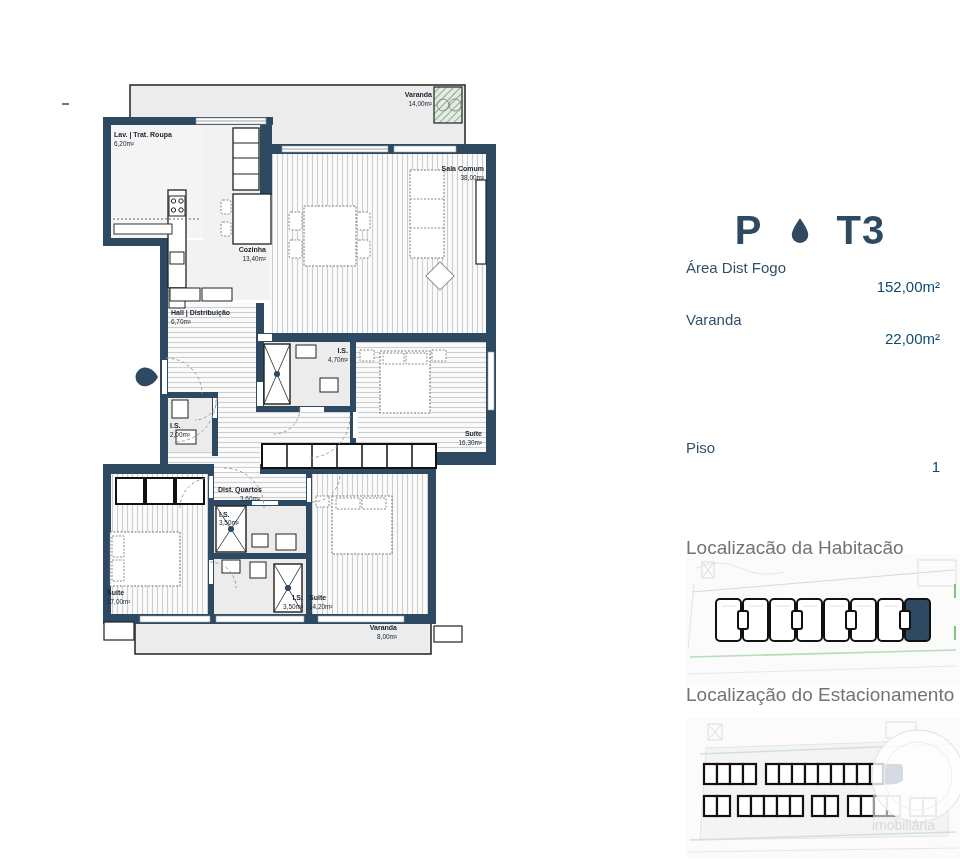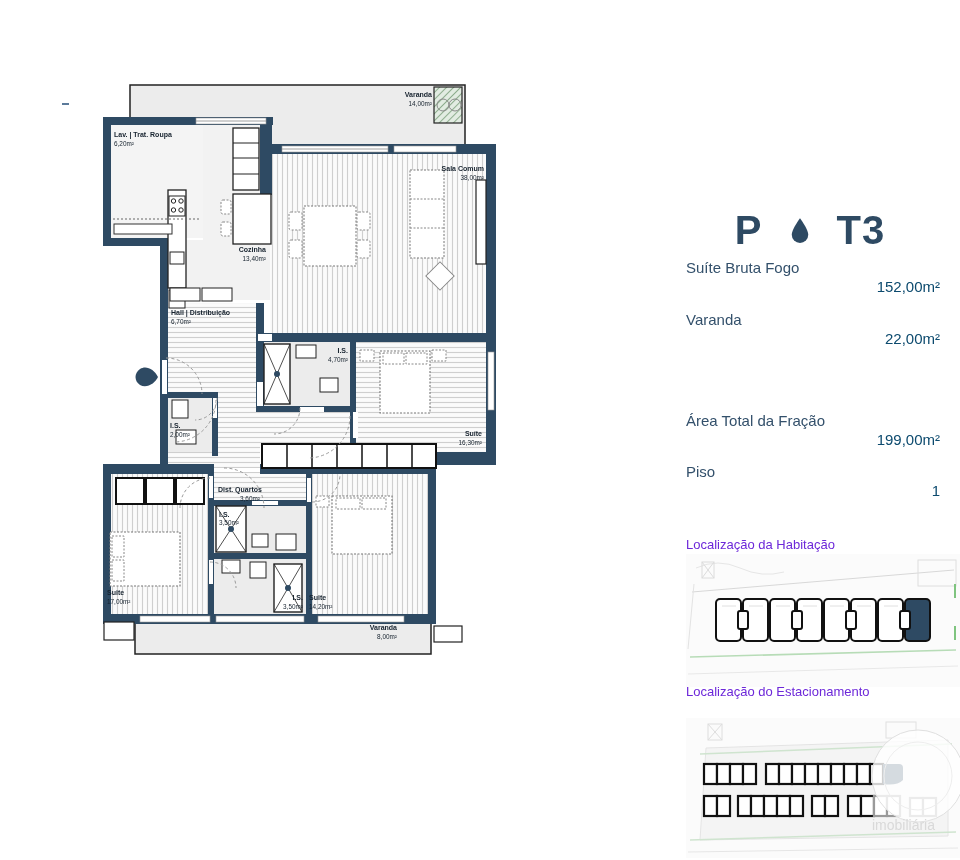--- a/index.html
+++ b/index.html
@@ -13,21 +13,21 @@
 
   .title-row { position:absolute; left:670px; top:208px; width:280px;
                display:flex; align-items:center; justify-content:center; gap:26px; }
   .title-row .big { font-size:40px; font-weight:bold; color:#2e4a63; letter-spacing:1px; }
   .drop-ico { width:22px; height:28px; }
 
   .spec-row { position:absolute; left:686px; width:254px; height:42px; }
   .spec-row .lbl { position:absolute; left:0; top:0; font-size:15px; color:#33506b; }
   .spec-row .val { position:absolute; right:0; top:19px; font-size:15px; color:#0c4a6e; }
 
-  .map-title { position:absolute; left:686px; font-size:13px; color:#6d28d9; }
+  .map-title { position:absolute; left:686px; font-size:19px; color:#737373; }
   .map-box { position:absolute; left:686px; }
 </style>
 </head>
 <body>
 
 <div class="page">
 
   <svg class="plan-svg" viewBox="50 78 470 590">
     <defs>
       <pattern id="vs" width="5" height="5" patternUnits="userSpaceOnUse">
@@ -240,32 +240,28 @@
 
   <div class="title-row">
     <span class="big">P</span>
     <svg class="drop-ico" viewBox="0 0 24 30">
       <path d="M12,1 C12,1 3,13 3,19 a9,9 0 0 0 18,0 C21,13 12,1 12,1 Z" fill="#2e4a63"></path>
     </svg>
     <span class="big">T3</span>
   </div>
 
   <div class="spec-row" style="top:259px">
-    <span class="lbl">Suíte Bruta Fogo</span>
+    <span class="lbl">Área Dist Fogo</span>
     <span class="val">152,00m²</span>
   </div>
   <div class="spec-row" style="top:311px">
     <span class="lbl">Varanda</span>
     <span class="val">22,00m²</span>
   </div>
-  <div class="spec-row" style="top:412px">
-    <span class="lbl">Área Total da Fração</span>
-    <span class="val">199,00m²</span>
-  </div>
-  <div class="spec-row" style="top:463px">
+  <div class="spec-row" style="top:439px">
     <span class="lbl">Piso</span>
     <span class="val">1</span>
   </div>
 
   <div class="map-title" style="top:537px">Localização da Habitação</div>
   <svg class="map-box" style="top:554px" width="274" height="133" viewBox="0 0 274 133">
     <rect width="274" height="133" fill="#fbfbfb"></rect>
     <path d="M6,38 L268,16" stroke="#d8d8d8" fill="none"></path>
     <path d="M8,30 L2,95" stroke="#e3e3e3" fill="none"></path>
     <path d="M10,14 q22,-10 44,0 t44,4" stroke="#e6e6e6" fill="none"></path>

